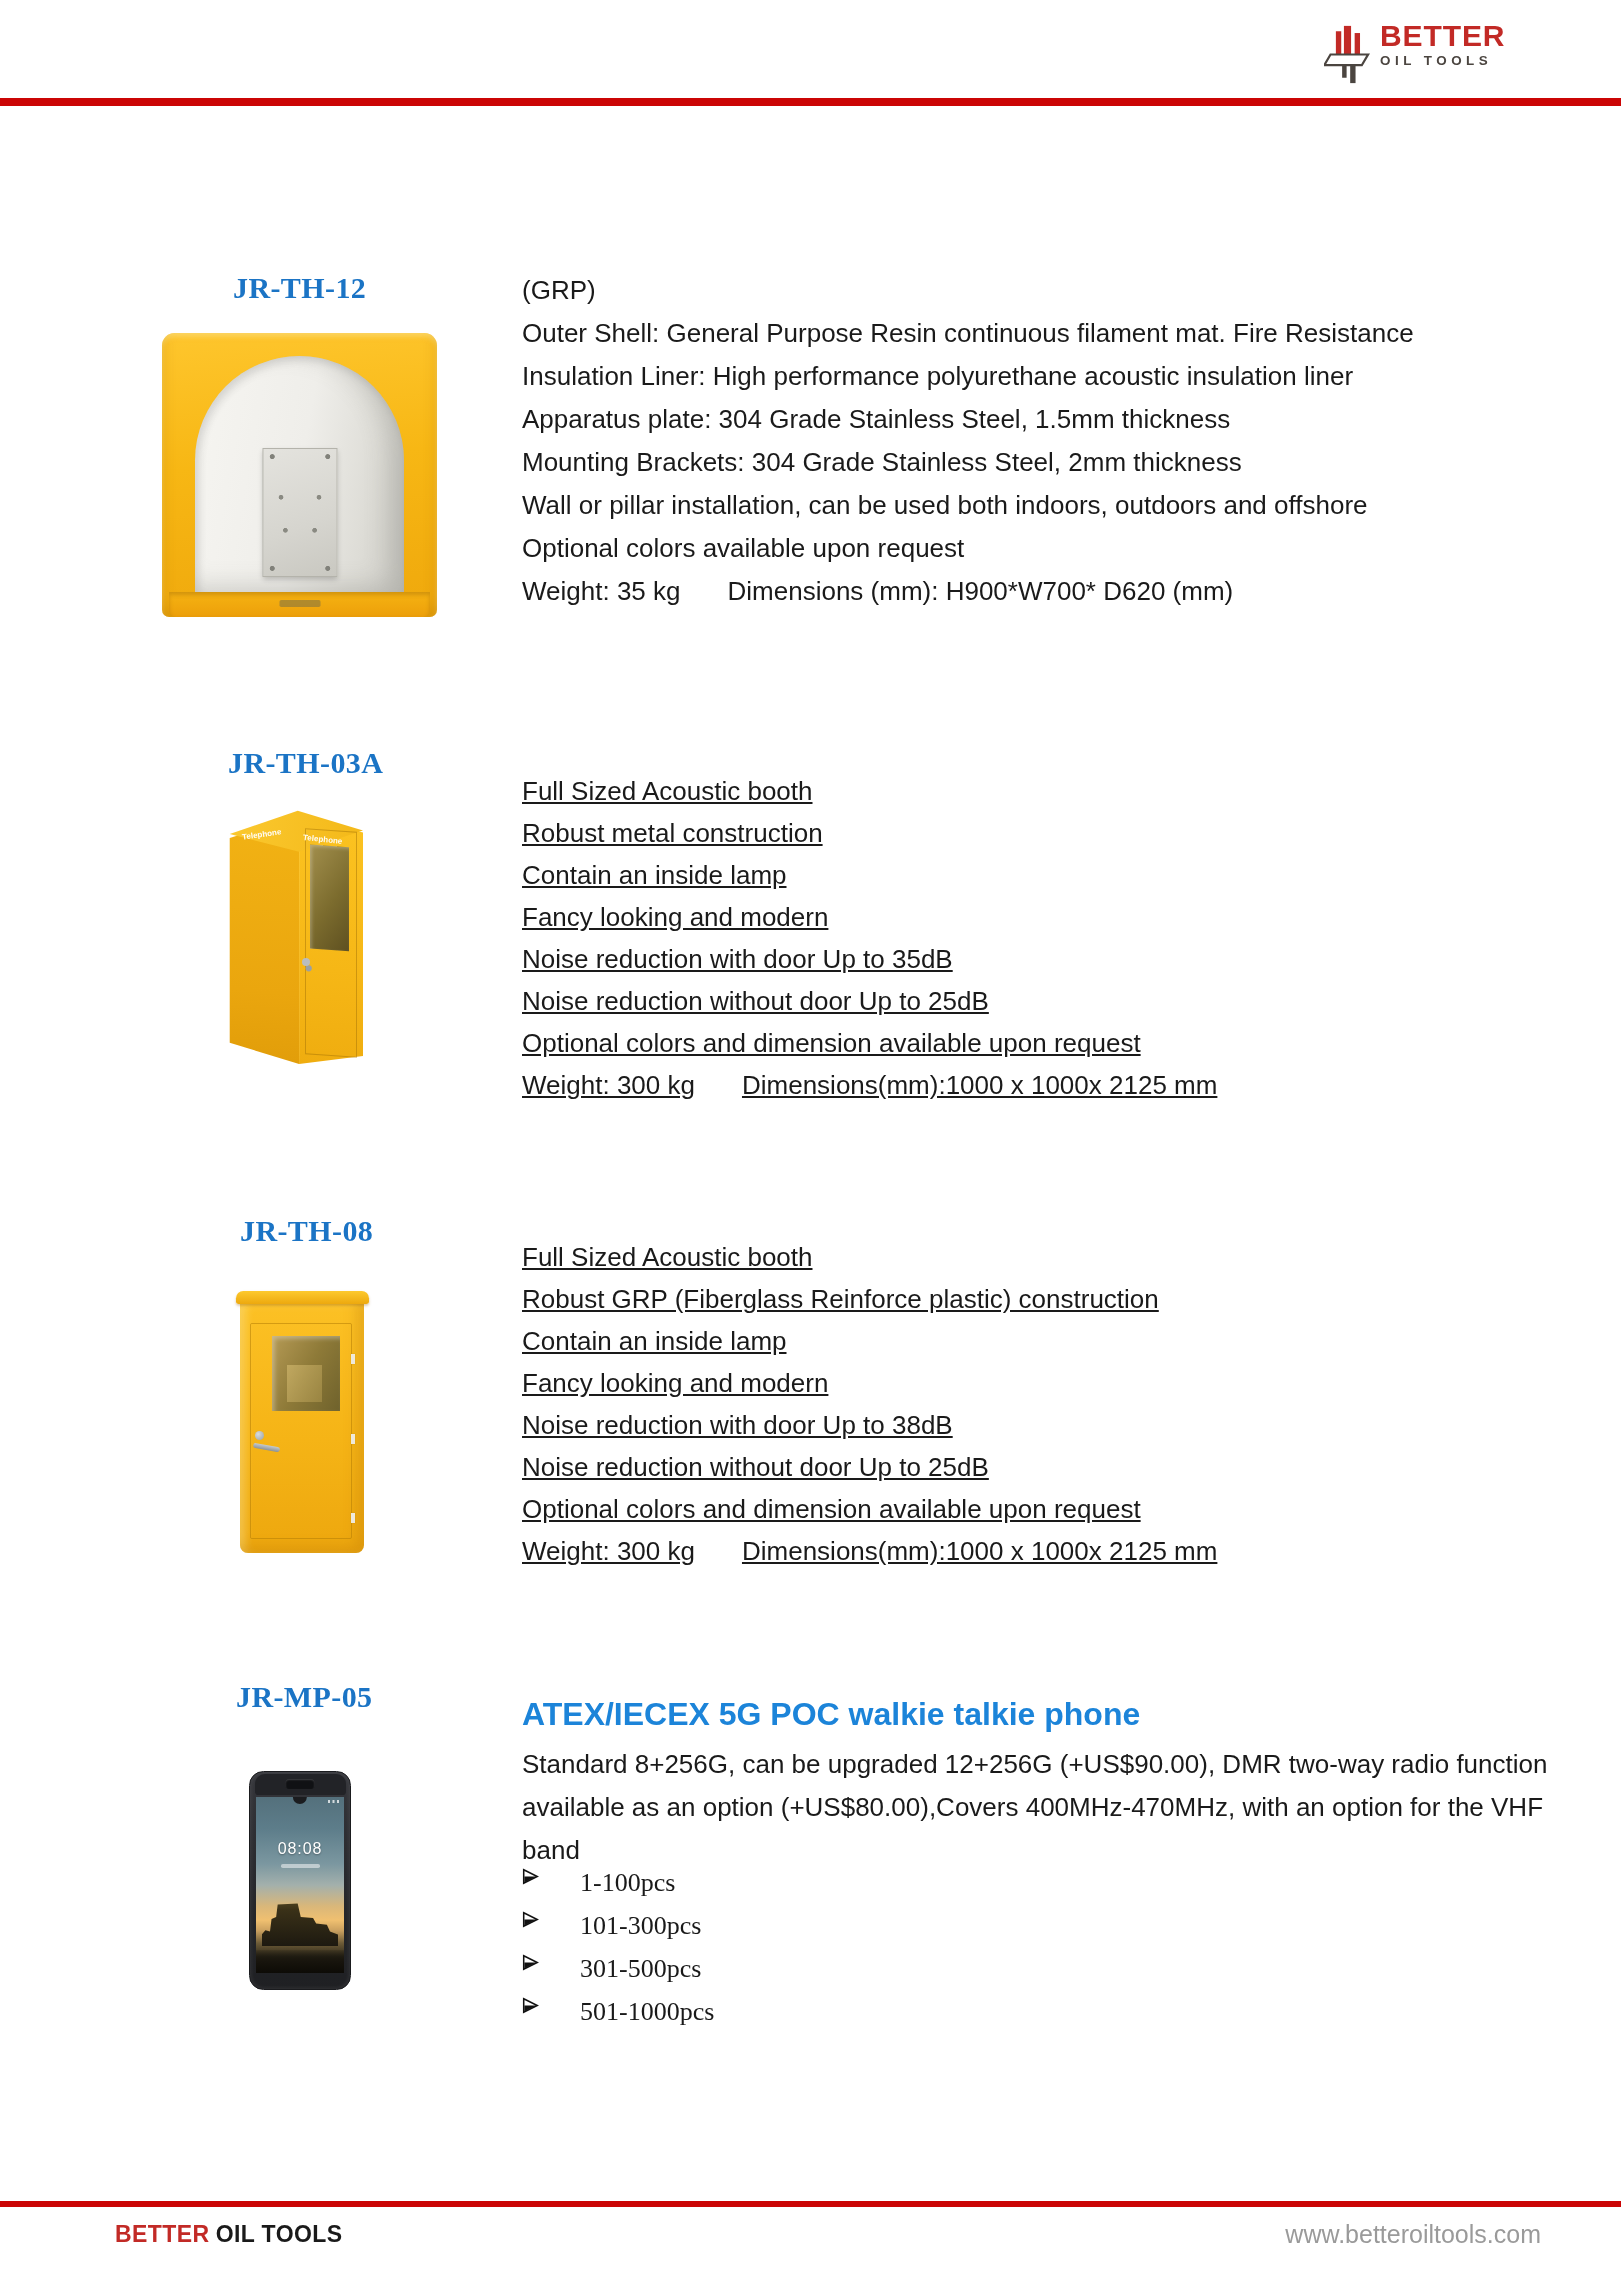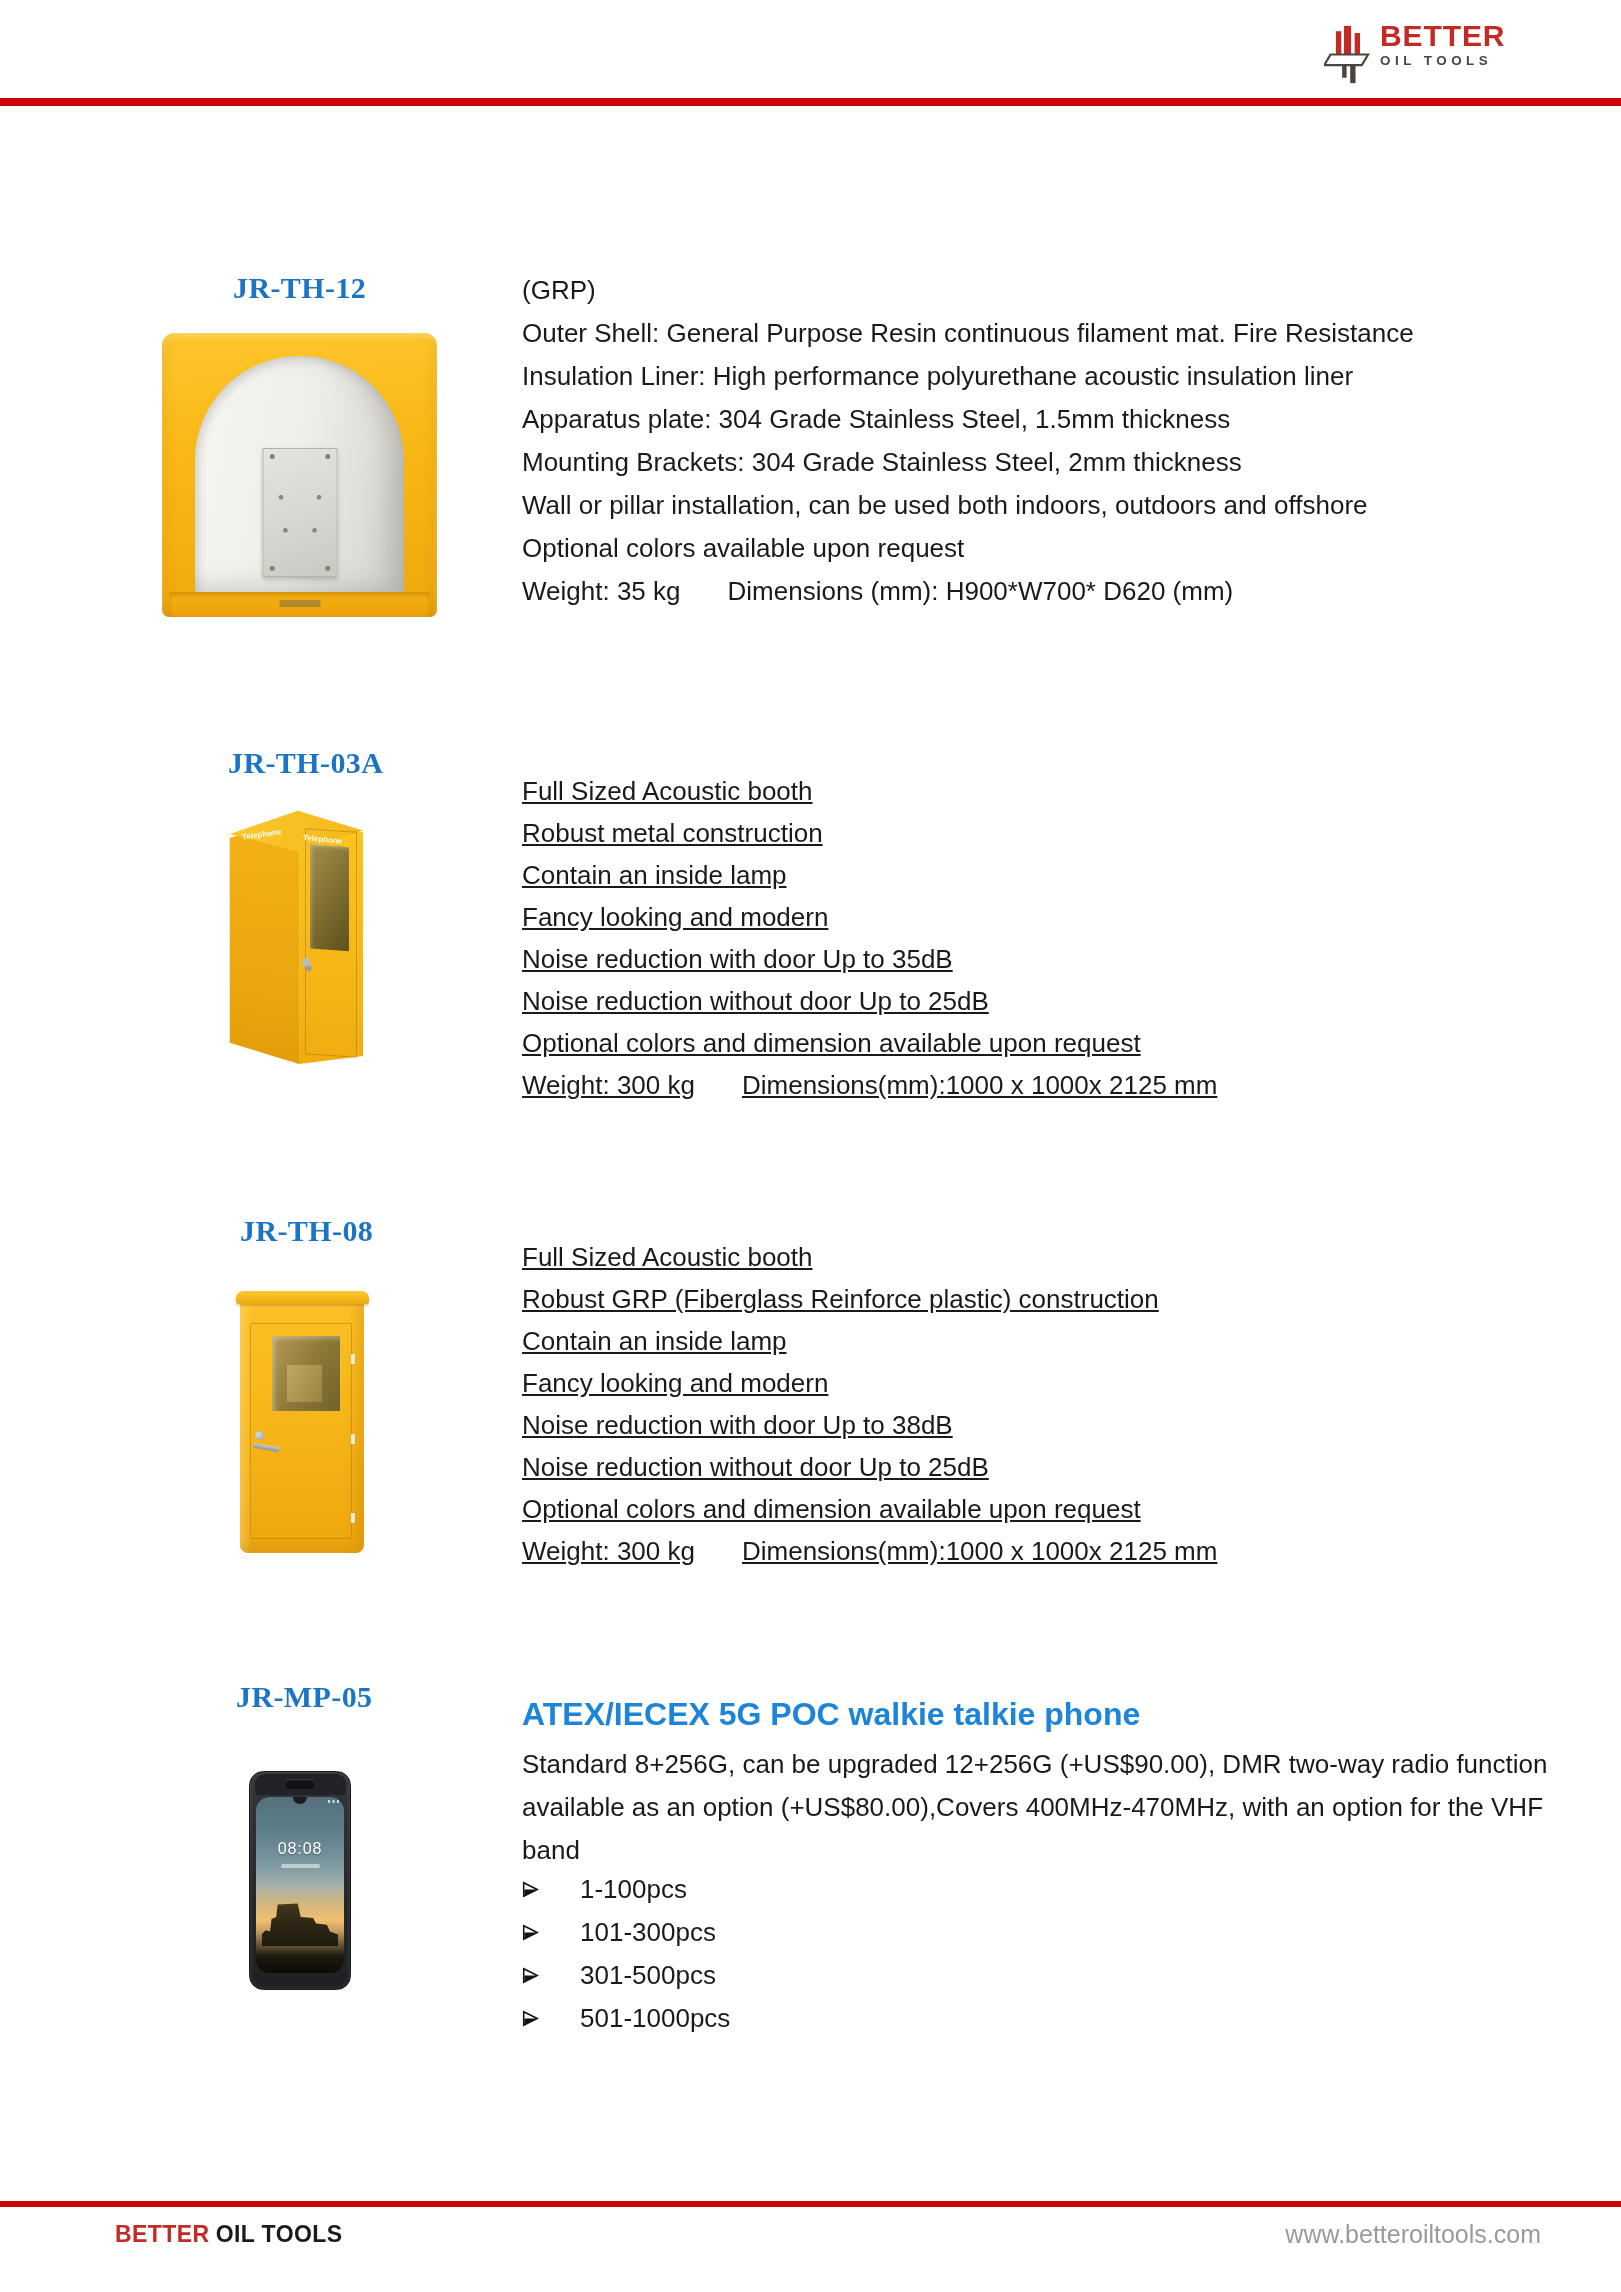--- a/index.html
+++ b/index.html
@@ -37,21 +37,21 @@
   .b2 .ln,.b3 .ln{height:42px;line-height:42px;text-decoration:underline;}
   .s1-text{top:269px;}
   .s2-text{top:770px;}
   .s3-text{top:1236px;}
   .dims{margin-left:47px;}
 
   
   .atex-heading{position:absolute;left:522px;top:1696px;font-size:32px;font-weight:bold;color:var(--heading-blue);white-space:nowrap;}
   .s4-para{top:1743px;}
   .bullet-list{position:absolute;left:522px;top:1868px;}
-  .bullet-row{display:flex;align-items:center;height:43px;}
+  .bullet-row{display:flex;height:43px;font-family:Liberation Serif, serif;}
   .bullet-arrow{width:17px;height:17px;margin-right:41px;flex:0 0 auto;}
   .bullet-label{font-size:26px;white-space:nowrap;}
 
   
   .hood{position:absolute;left:162px;top:333px;width:275px;height:284px;
     background:linear-gradient(175deg,#fec62d 0%,#f7b714 45%,#efa80c 100%);
     border-radius:12.5px 12.5px 7.2px 7.2px;
     box-shadow:inset 0 -9px 14.3px rgba(165,103,5,.28), inset 0 3.6px 5.4px rgba(255,235,160,.5);}
   .hood-arch{position:absolute;left:33px;right:33px;top:23px;bottom:23px;
     background:linear-gradient(100deg,#f6f5f1 0%,#efeeea 50%,#dddcd6 80%,#cfcec8 100%);
@@ -120,21 +120,21 @@
   .h1{top:54px;}.h2{top:134px;}.h3{top:213px;}
 
   
   .phone{position:absolute;left:249px;top:1771px;width:102px;height:219px;
     background:linear-gradient(180deg,#35363b 0%,#28292d 50%,#1f2023 100%);
     border-radius:14.3px;border:1.8px solid #1a1b1e;box-shadow:inset 0 0 5.4px rgba(255,255,255,.12);}
   .phone-top{position:absolute;left:4.5px;right:4.5px;top:1.8px;height:21.5px;background:#222327;
     border-radius:9.9px 9.9px 3.6px 3.6px;}
   .phone-lens{position:absolute;left:50%;transform:translateX(-50%);top:5.4px;width:29px;height:9.9px;
     background:#101114;border-radius:3.6px;box-shadow:inset 0 0.9px 1.8px rgba(255,255,255,.2);}
-  .phone-screen{position:absolute;left:6.3px;right:6.3px;top:25px;bottom:16px;border-radius:14px;overflow:hidden;
+  .phone-screen{position:absolute;left:6.3px;right:6.3px;top:25px;bottom:16px;border-radius:0;overflow:hidden;
     background:linear-gradient(180deg,#54707c 0%,#5d7d8a 18%,#7b97a0 38%,#a3b0ac 50%,#d9b77a 62%,#f0c070 70%,#caa05f 76%,#6e5c38 83%,#2a2517 91%,#141209 100%);}
   .phone-notch{position:absolute;left:50%;transform:translateX(-50%);top:0;width:14.3px;height:7.2px;
     background:#1b1c1f;border-radius:0 0 7.2px 7.2px;}
   .phone-status{position:absolute;right:4.5px;top:2.7px;width:1.8px;height:3.6px;background:rgba(255,255,255,.75);
     box-shadow:-4.5px 0 0 rgba(255,255,255,.75), -9px 0 0 rgba(255,255,255,.75);}
   .phone-time{position:absolute;left:0;right:0;top:43px;text-align:center;color:#fff;
     font-size:16px;letter-spacing:0.9px;text-shadow:0 0.9px 1.8px rgba(0,0,0,.35);}
   .phone-date{width:39px;height:3.6px;border-radius:1.8px;background:rgba(255,255,255,.5);margin:6.3px auto 0;}
   .dozer{position:absolute;left:6%;bottom:27px;width:88%;height:56px;
     background:linear-gradient(180deg,#6b5a2a 0%,#3a3118 35%,#1d1910 100%);

